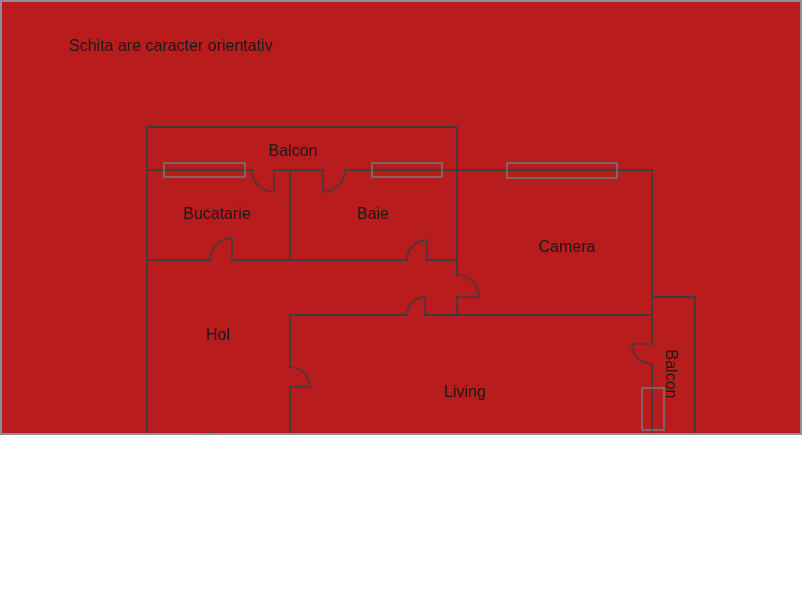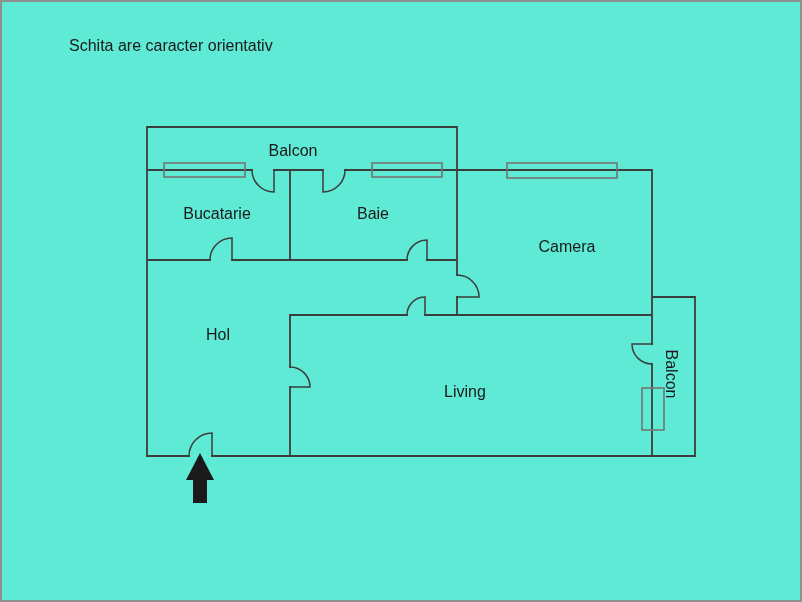--- a/index.html
+++ b/index.html
@@ -1,22 +1,22 @@
 <!DOCTYPE html>
 <html><head>
 <meta charset="utf-8">
 <style>
   html, body { margin: 0; padding: 0; background: #ffffff; }
   #page {
     position: relative;
     width: 802px;
-    height: 602px;
+    height: 435px;
     box-sizing: border-box;
     border: 2px solid #8f8f8f;
-    background: #5eead4;
+    background: #b91c1c;
     overflow: hidden;
     font-family: "Liberation Sans", sans-serif;
   }
   #plan-svg { position: absolute; left: 0; top: 0; }
   text {
     font-family: "Liberation Sans", sans-serif;
     font-size: 16px;
   }
   .title-text { font-size: 16px; }
 </style>

